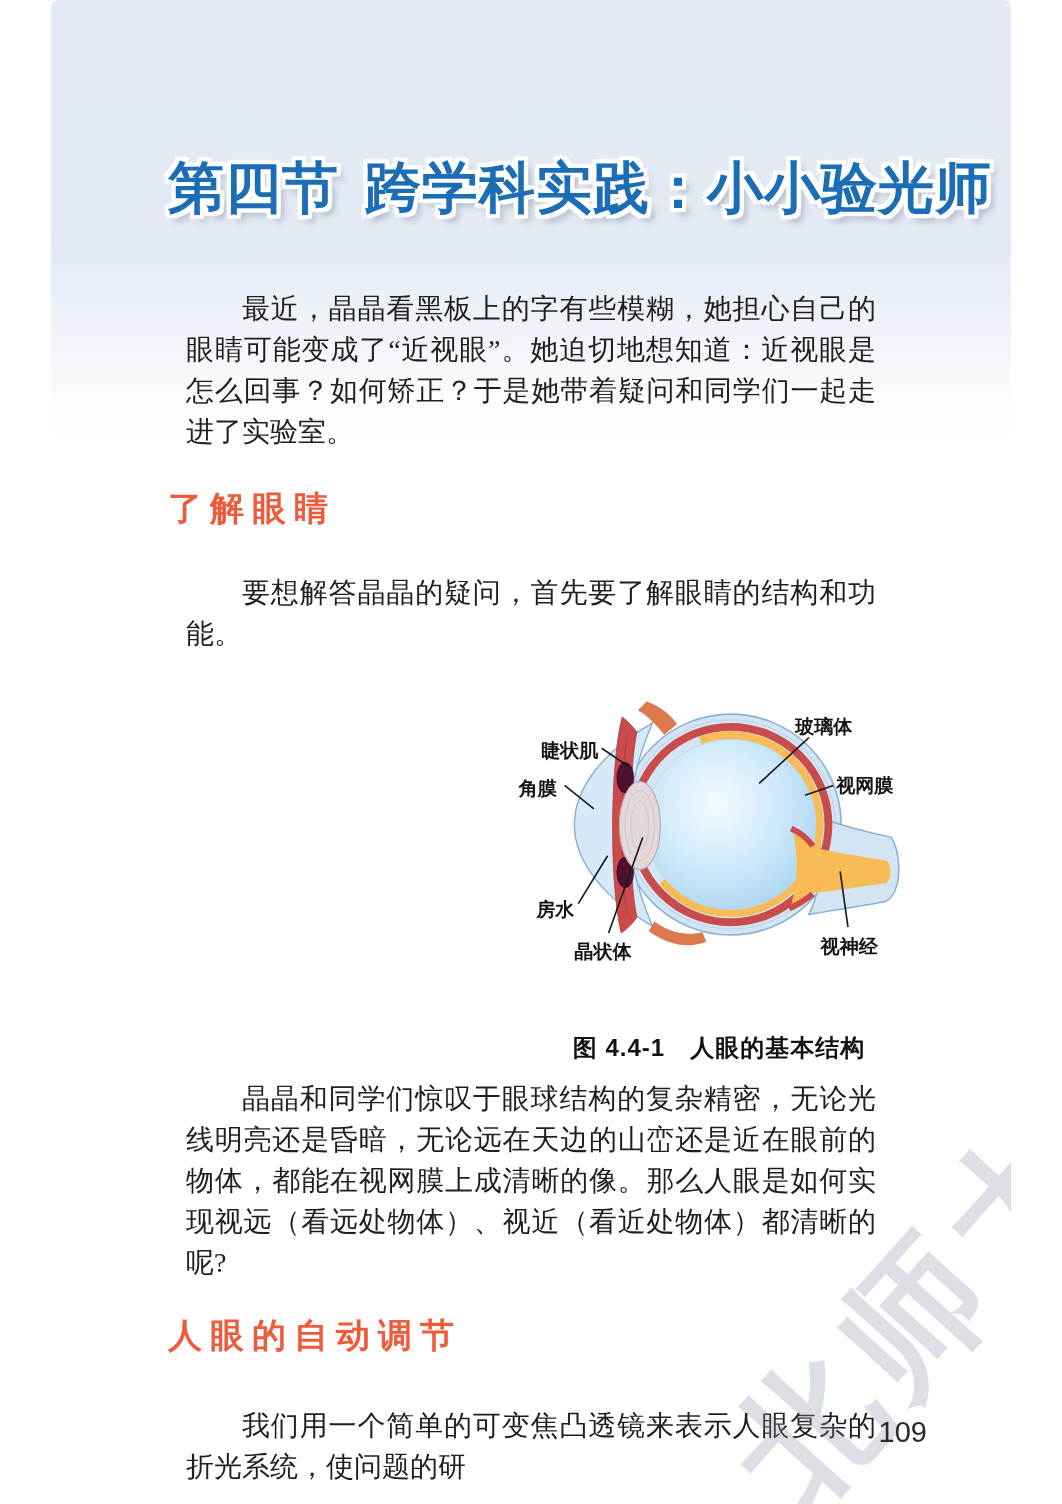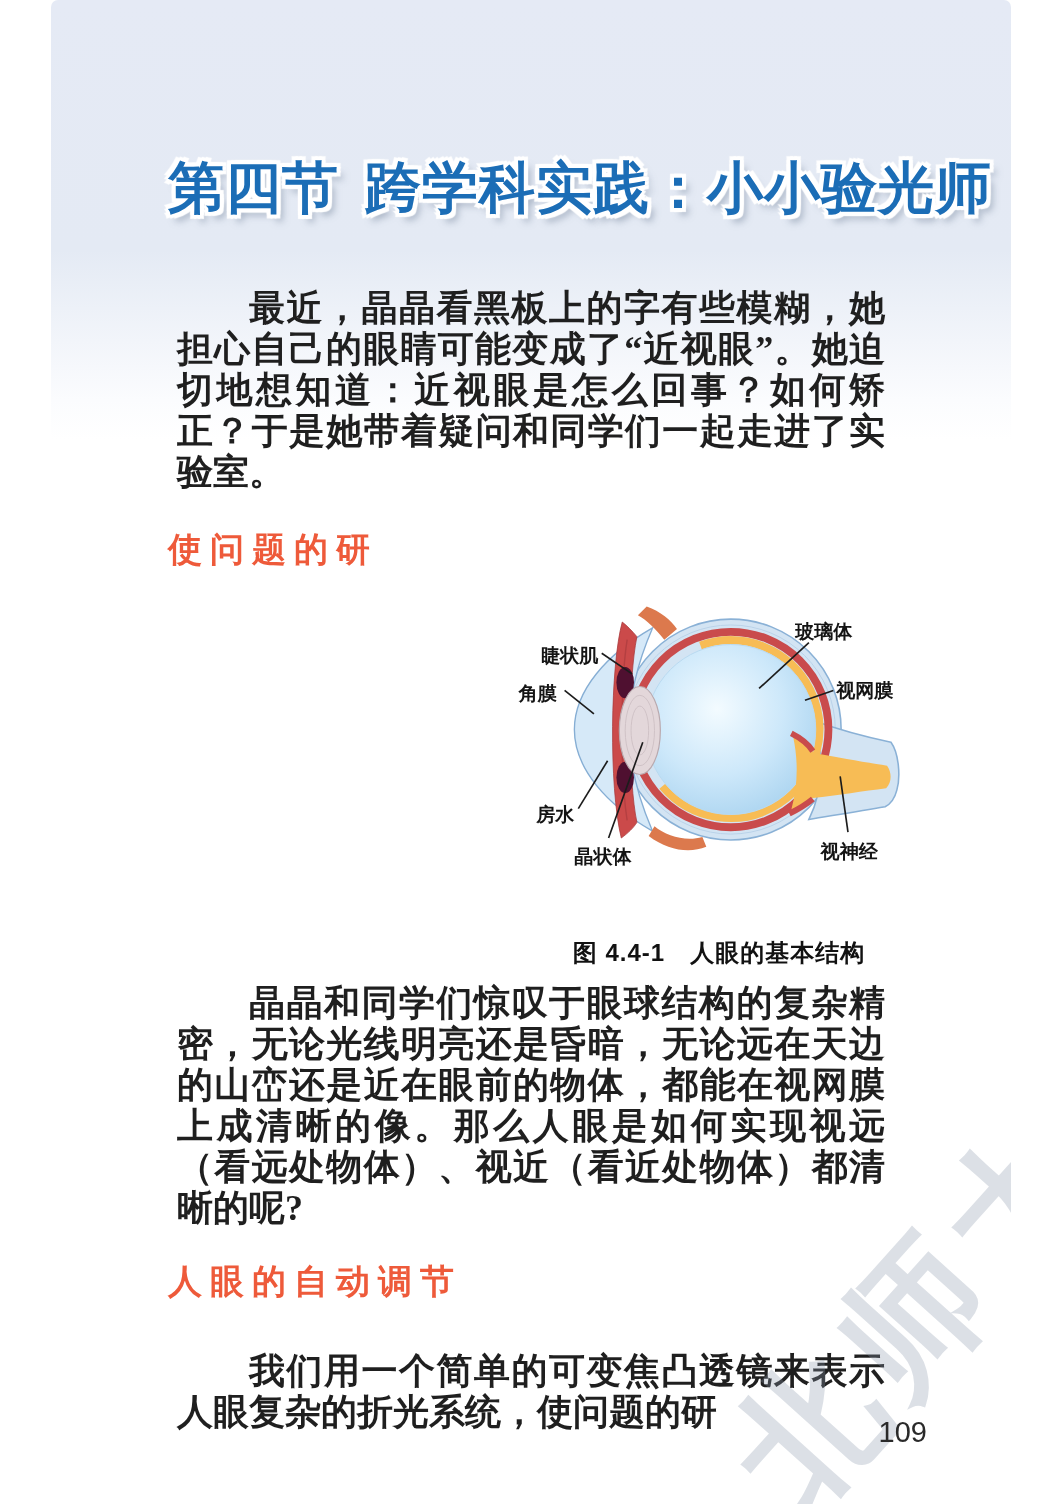--- a/index.html
+++ b/index.html
@@ -24,26 +24,25 @@
     color:#1b6db6;
     letter-spacing:1px;
     text-shadow:
       -4px -4px 1px #fff, 4px -4px 1px #fff, -4px 4px 1px #fff, 4px 4px 1px #fff,
       0 -4px 1px #fff, 0 4px 1px #fff, -4px 0 1px #fff, 4px 0 1px #fff,
       6px 7px 7px rgba(110,125,150,.55);
     white-space:nowrap;
   }
   .title-gap{display:inline-block;width:26px;}
   .para{
-    margin:9px;
-    font-size:36px;
+    margin:18px;
+    font-size:28px;
     line-height:41px;
     text-align:justify;
     text-indent:2em;
-    font-weight:bold;
   }
   .p-intro{margin-top:64px;}
   .section-heading{
     margin:0;
     font-family:"Liberation Sans","DejaVu Sans",sans-serif;
     font-weight:bold;
     font-size:34px;
     line-height:40px;
     letter-spacing:8px;
     color:#ee5a3a;
@@ -103,22 +102,23 @@
 </head>
 <body>
 
 <div class="page">
   <div class="content">
 
     <h1 class="title"><span>第四节</span><span class="title-gap"></span><span>跨学科实践：小小验光师</span></h1>
 
     <p class="para p-intro">最近，晶晶看黑板上的字有些模糊，她担心自己的眼睛可能变成了“近视眼”。她迫切地想知道：近视眼是怎么回事？如何矫正？于是她带着疑问和同学们一起走进了实验室。</p>
 
-    <h2 class="section-heading h-first">使问题的研</h2>
+    <h2 class="section-heading h-first">了解眼睛</h2>
 
+    <p class="para p-lead">要想解答晶晶的疑问，首先要了解眼睛的结构和功能。</p>
 
     <div class="flow">
       <figure class="eye-figure" style="margin-top:4px;margin-bottom:4px;">
         <svg width="430" height="342" viewBox="0 0 440 350">
           <defs>
             <radialGradient id="vg" cx="42%" cy="38%" r="78%">
               <stop offset="0%" stop-color="#f3fbff"></stop>
               <stop offset="50%" stop-color="#cde8fa"></stop>
               <stop offset="100%" stop-color="#9fcdec"></stop>
             </radialGradient>

